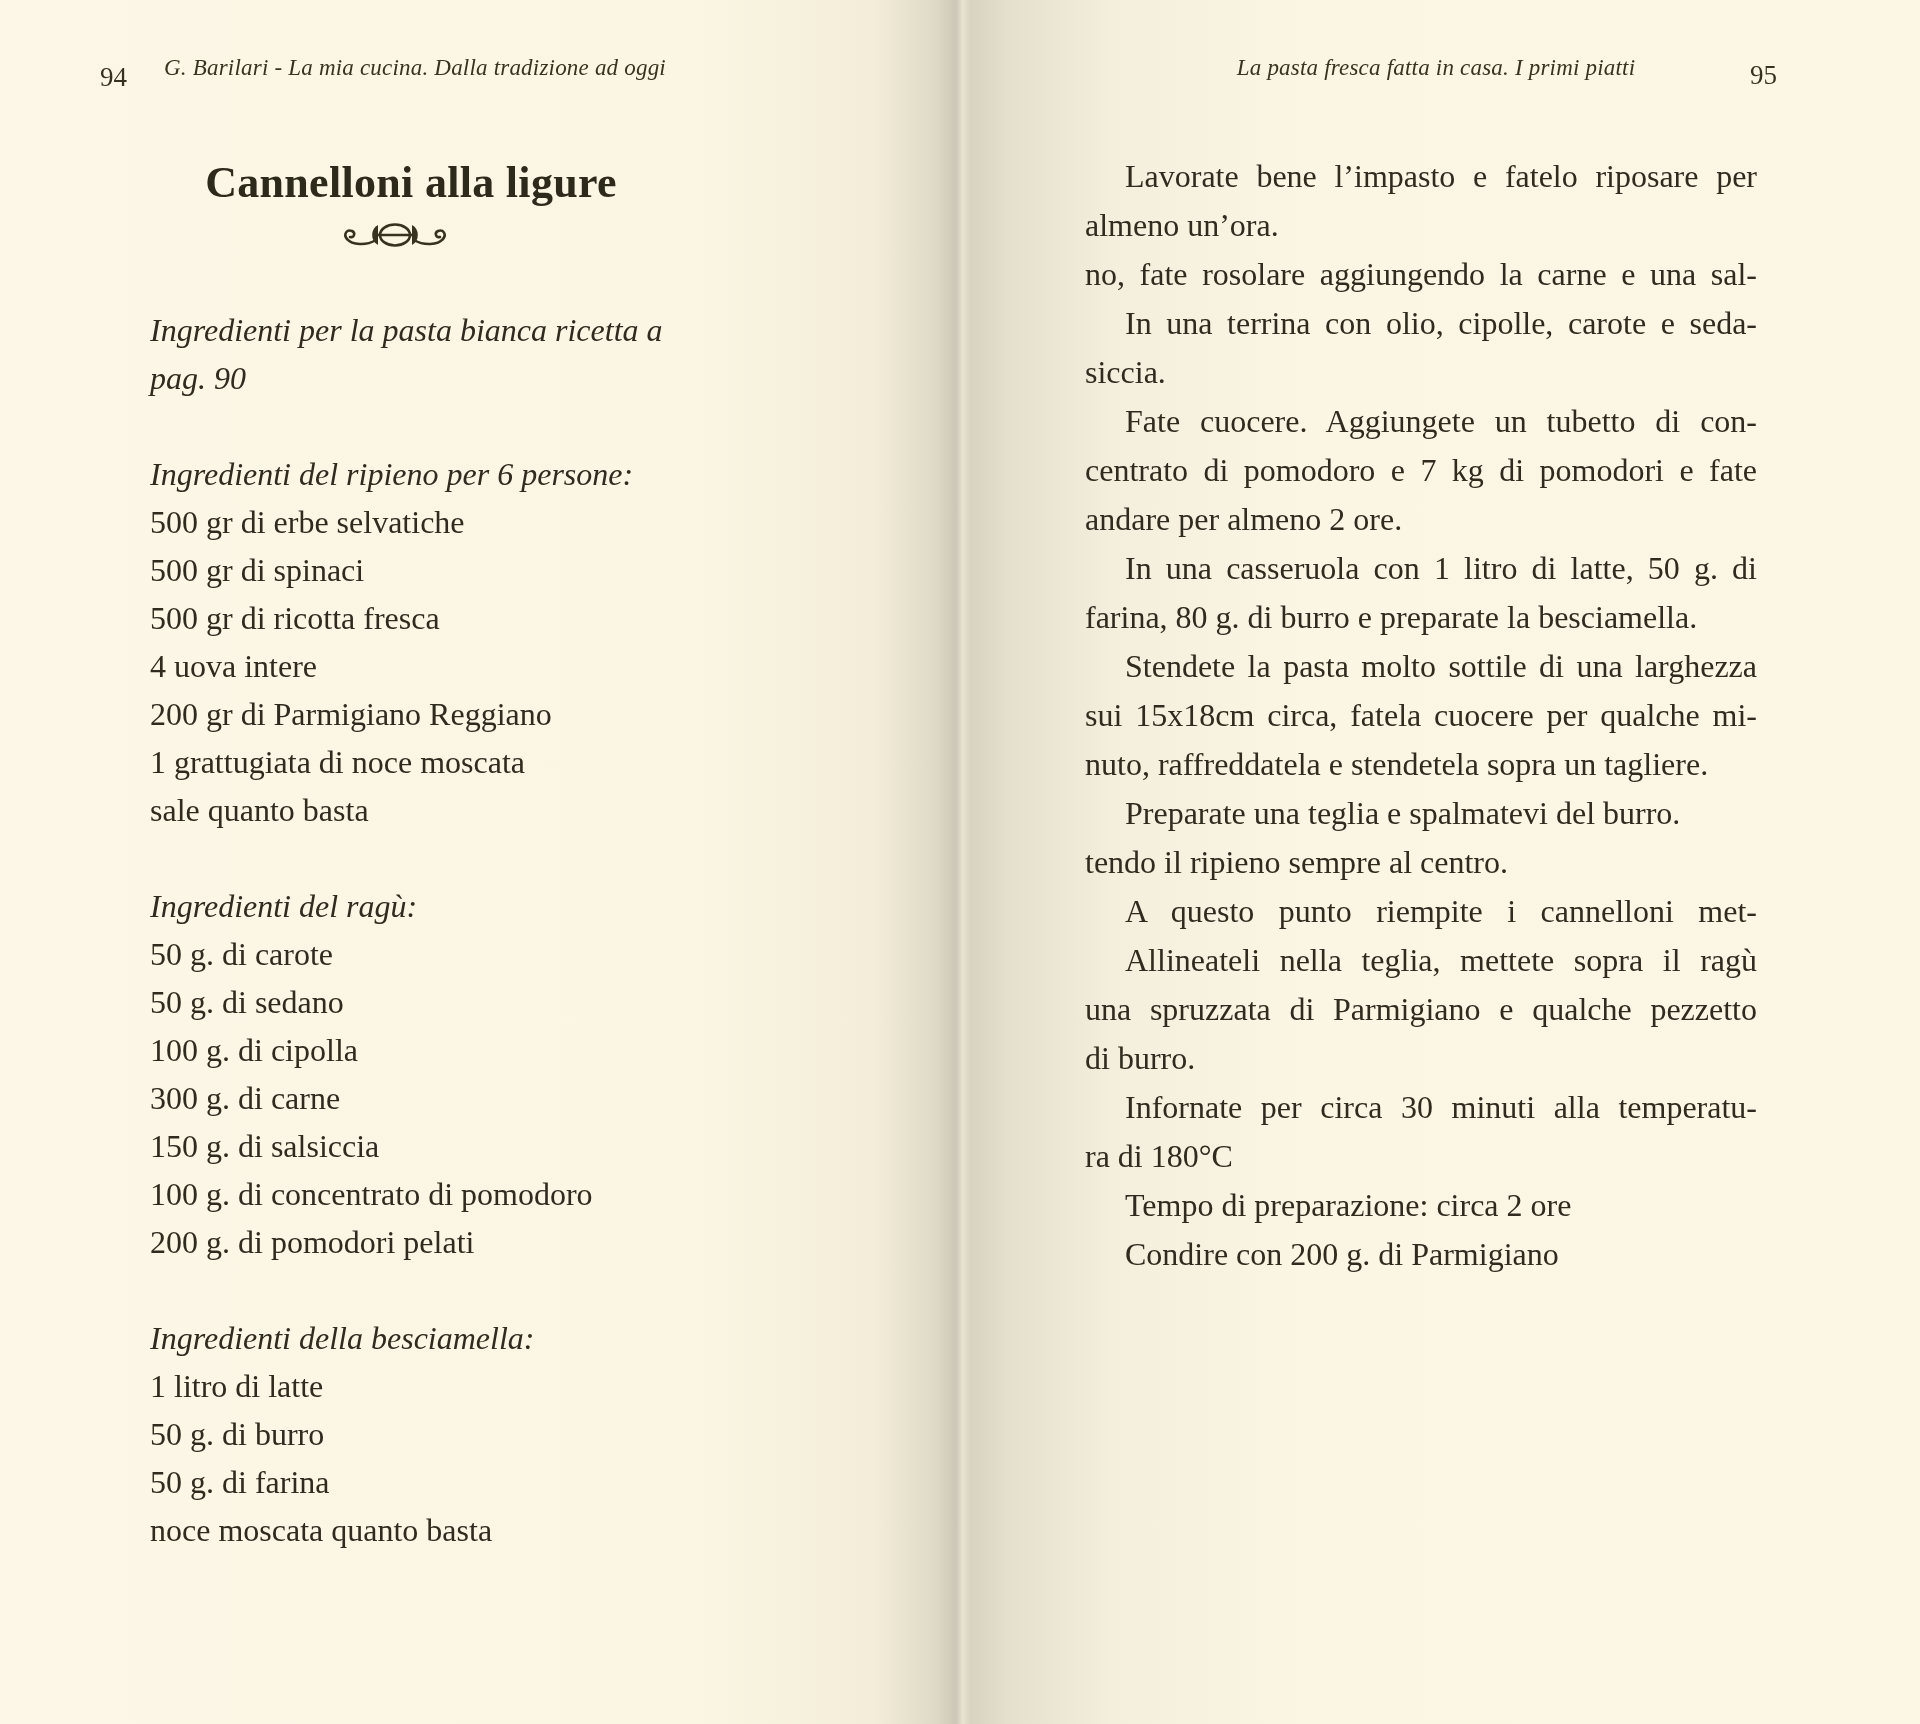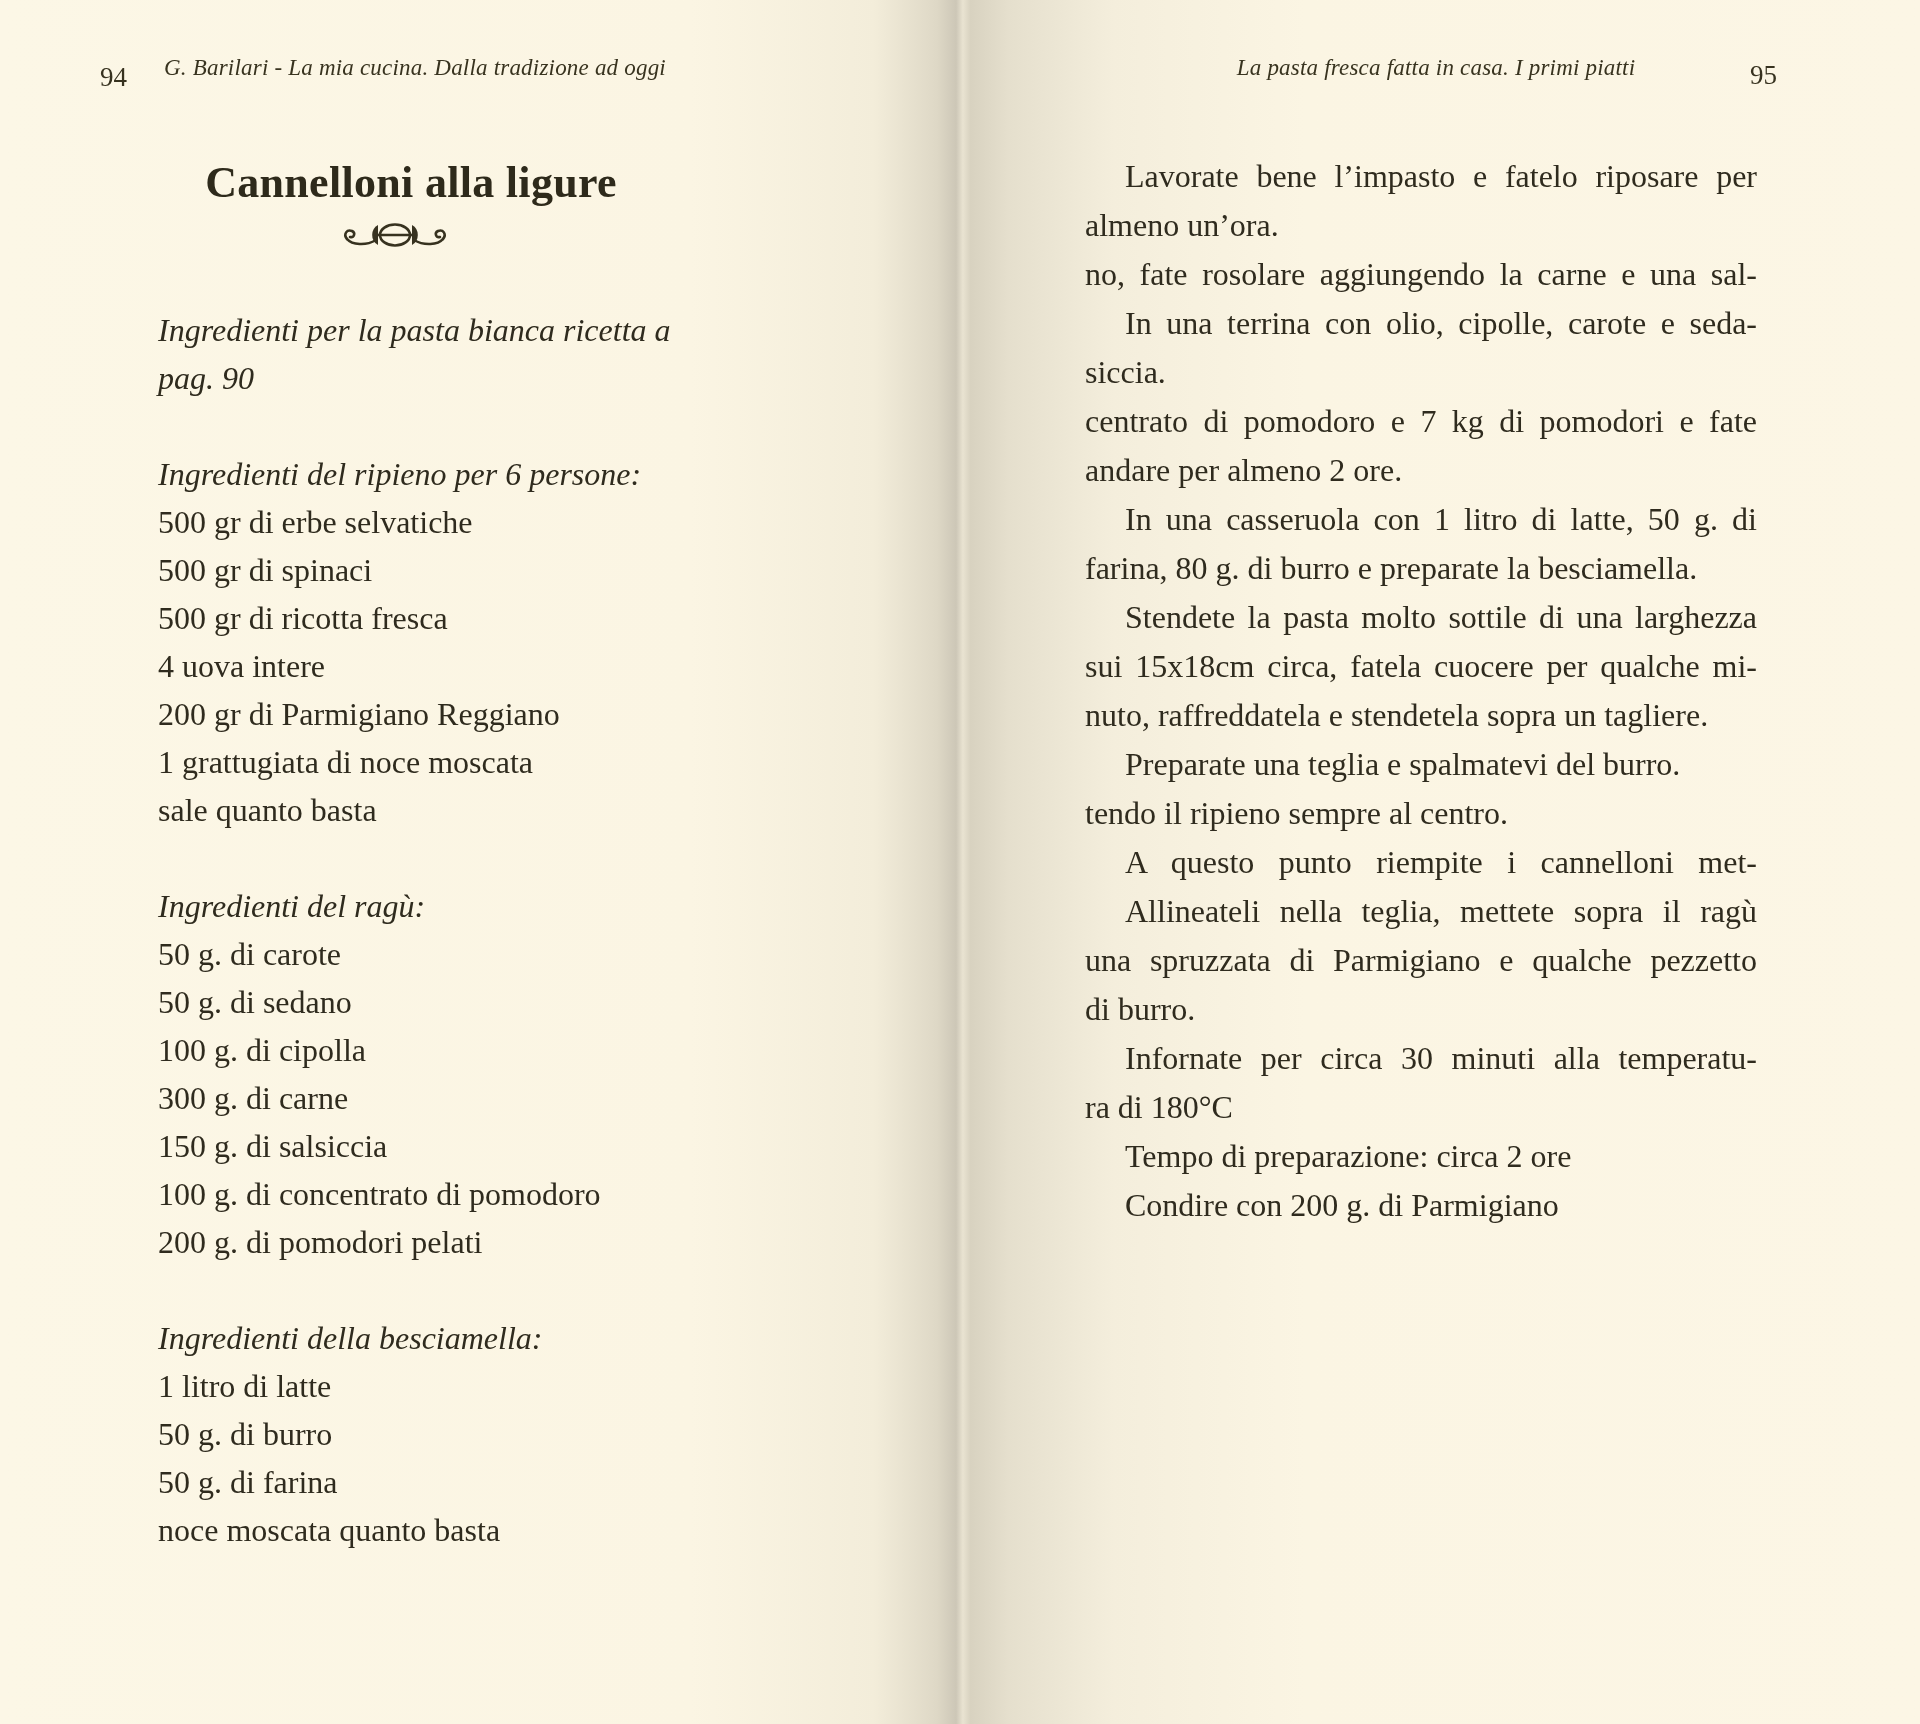--- a/index.html
+++ b/index.html
@@ -43,21 +43,21 @@
   .recipe-title{
     position:absolute;top:140px;left:115px;width:560px;margin:16px;
     font-size:44px;line-height:54px;font-weight:bold;text-align:center;
     color:#2e2a1b;letter-spacing:.3px;
   }
   .ornament{
     position:absolute;top:218px;left:115px;width:560px;text-align:center;
   }
   .left-content{
     position:absolute;top:306px;left:150px;width:560px;
-    font-size:32px;line-height:48px;margin-left:8px;
+    font-size:32px;line-height:48px;
   }
   .note{font-style:italic;}
   .section-heading{font-style:italic;margin-top:48px;}
   .ingredient-line{white-space:nowrap;}
 
   .body-text{
     position:absolute;top:152px;left:125px;width:672px;
     font-size:32px;line-height:49px;
   }
   .body-text .line{white-space:normal;}
@@ -121,20 +121,21 @@
 
   <section class="page page-right">
     <div class="running-header header-right">La pasta fresca fatta in casa. I primi piatti</div>
     <div class="pagenum pagenum-right">95</div>
     <div class="body-text" id="bodytext">
         <div class="line first full">Lavorate bene l’impasto e fatelo riposare per</div>
         <div class="line">almeno un’ora.</div>
         <div class="line full">no, fate rosolare aggiungendo la carne e una sal-</div>
         <div class="line first full">In una terrina con olio, cipolle, carote e seda-</div>
         <div class="line">siccia.</div>
+        <div class="line first full">Fate cuocere. Aggiungete un tubetto di con-</div>
         <div class="line full">centrato di pomodoro e 7 kg di pomodori e fate</div>
         <div class="line">andare per almeno 2 ore.</div>
         <div class="line first full">In una casseruola con 1 litro di latte, 50 g. di</div>
         <div class="line">farina, 80 g. di burro e preparate la besciamella.</div>
         <div class="line first full">Stendete la pasta molto sottile di una larghezza</div>
         <div class="line full">sui 15x18cm circa, fatela cuocere per qualche mi-</div>
         <div class="line">nuto, raffreddatela e stendetela sopra un tagliere.</div>
         <div class="line first">Preparate una teglia e spalmatevi del burro.</div>
         <div class="line">tendo il ripieno sempre al centro.</div>
         <div class="line first full">A questo punto riempite i cannelloni met-</div>

